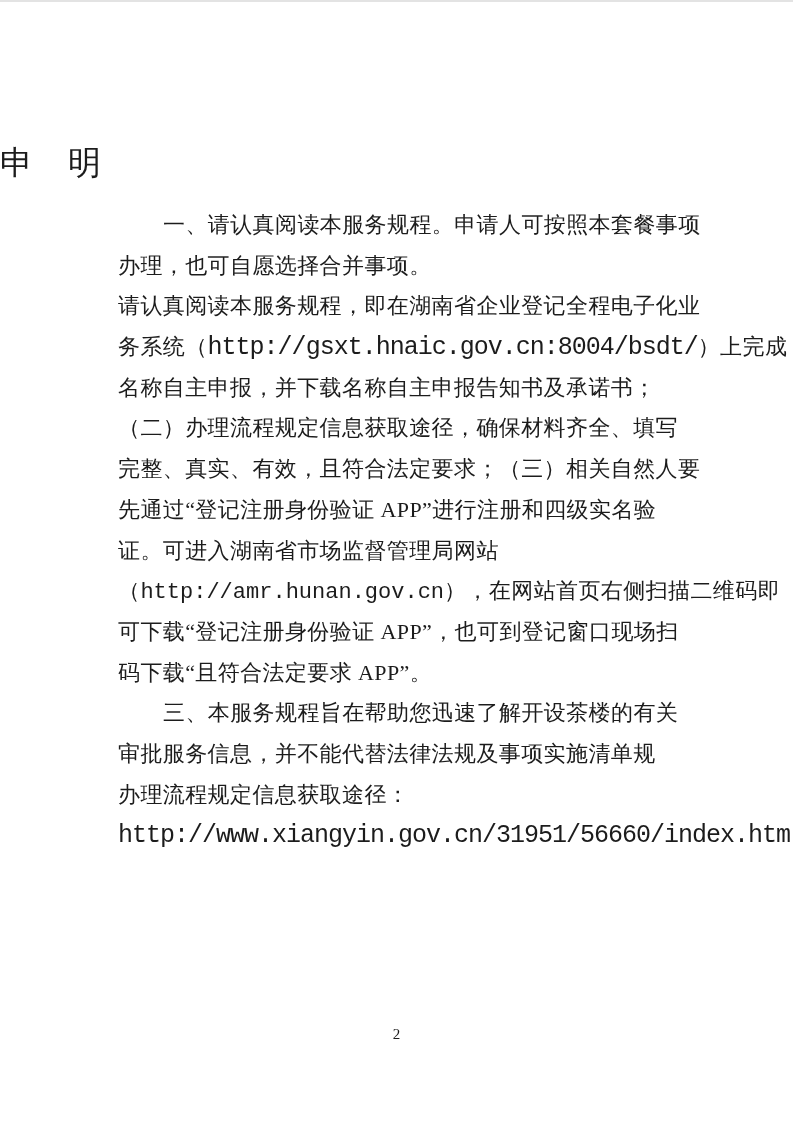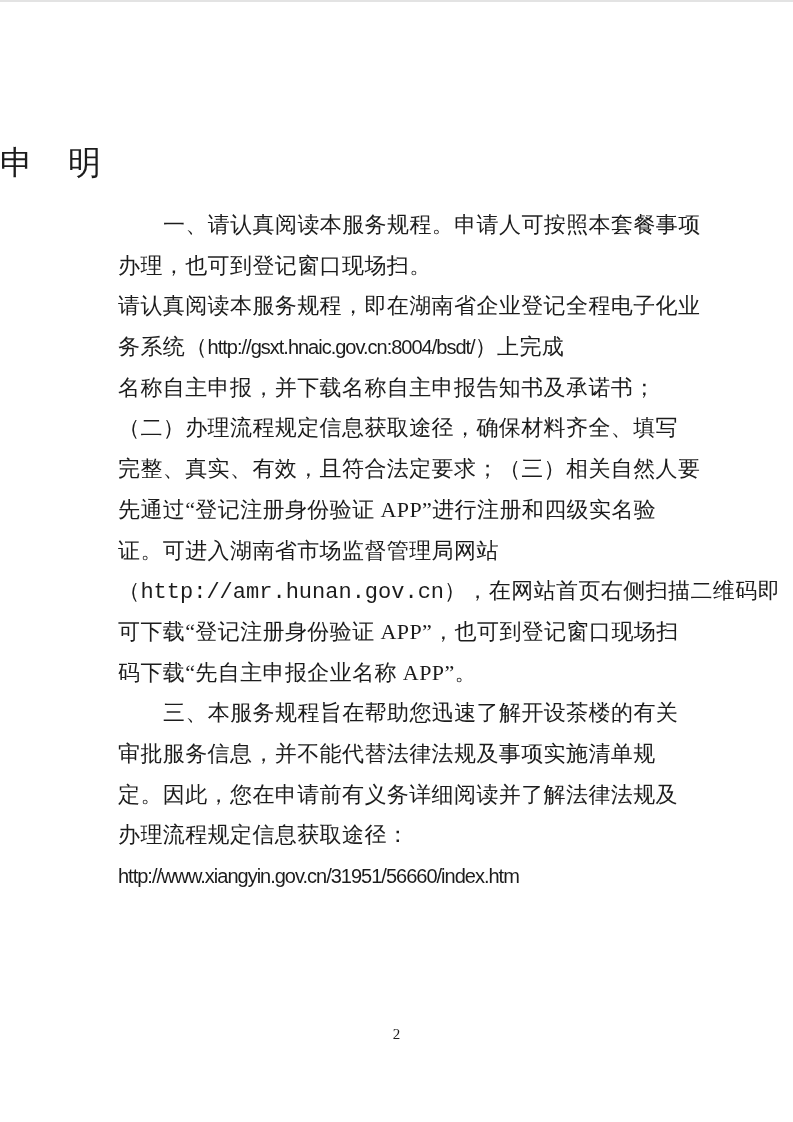--- a/index.html
+++ b/index.html
@@ -29,22 +29,22 @@
   }
   .line{
     height:40.7px;
     line-height:40.7px;
     font-size:22px;
     letter-spacing:0.4px;
     white-space:nowrap;
   }
   .ind{padding-left:45px;}
   .u-mono{
-    font-family:Liberation Sans, sans-serif;
-    font-size:20px;
+    font-family:Liberation Mono, monospace;
+    font-size:25px;
     letter-spacing:-1px;
   }
   .u-serif{
     font-family:Liberation Mono, monospace;
     letter-spacing:0;
   }
   .page-number{
     position:absolute;
     top:1022px;left:0;width:100%;
     text-align:center;
@@ -54,33 +54,32 @@
 </style>
 </head>
 <body>
 
 <div class="page">
 
   <div class="doc-title">申　明</div>
 
   <div class="doc-body">
     <div class="line ind"><span>一、请认真阅读本服务规程。申请人可按照本套餐事项</span></div>
-    <div class="line"><span>办理，也可到登记窗口现场扫。</span></div>
+    <div class="line"><span>办理，也可自愿选择合并事项。</span></div>
     <div class="line"><span>请认真阅读本服务规程，即在湖南省企业登记全程电子化业</span></div>
     <div class="line"><span>务系统（</span><span class="u-mono">http://gsxt.hnaic.gov.cn:8004/bsdt/</span><span>）上完成</span></div>
     <div class="line"><span>名称自主申报，并下载名称自主申报告知书及承诺书；</span></div>
     <div class="line"><span>（二）办理流程规定信息获取途径，确保材料齐全、填写</span></div>
     <div class="line"><span>完整、真实、有效，且符合法定要求；（三）相关自然人要</span></div>
     <div class="line"><span>先通过“登记注册身份验证 APP”进行注册和四级实名验</span></div>
     <div class="line"><span>证。可进入湖南省市场监督管理局网站</span></div>
     <div class="line"><span>（</span><span class="u-serif">http://amr.hunan.gov.cn</span><span>），在网站首页右侧扫描二维码即</span></div>
     <div class="line"><span>可下载“登记注册身份验证 APP”，也可到登记窗口现场扫</span></div>
-    <div class="line"><span>码下载“先自主申报企业名称 APP”。</span></div>
+    <div class="line"><span>码下载“且符合法定要求 APP”。</span></div>
     <div class="line ind"><span>三、本服务规程旨在帮助您迅速了解开设茶楼的有关</span></div>
     <div class="line"><span>审批服务信息，并不能代替法律法规及事项实施清单规</span></div>
-    <div class="line"><span>定。因此，您在申请前有义务详细阅读并了解法律法规及</span></div>
     <div class="line"><span>办理流程规定信息获取途径：</span></div>
     <div class="line"><span class="u-mono">http://www.xiangyin.gov.cn/31951/56660/index.htm</span></div>
   </div>
 
   <div class="page-number">2</div>
 
 </div>
 
 </body></html>

